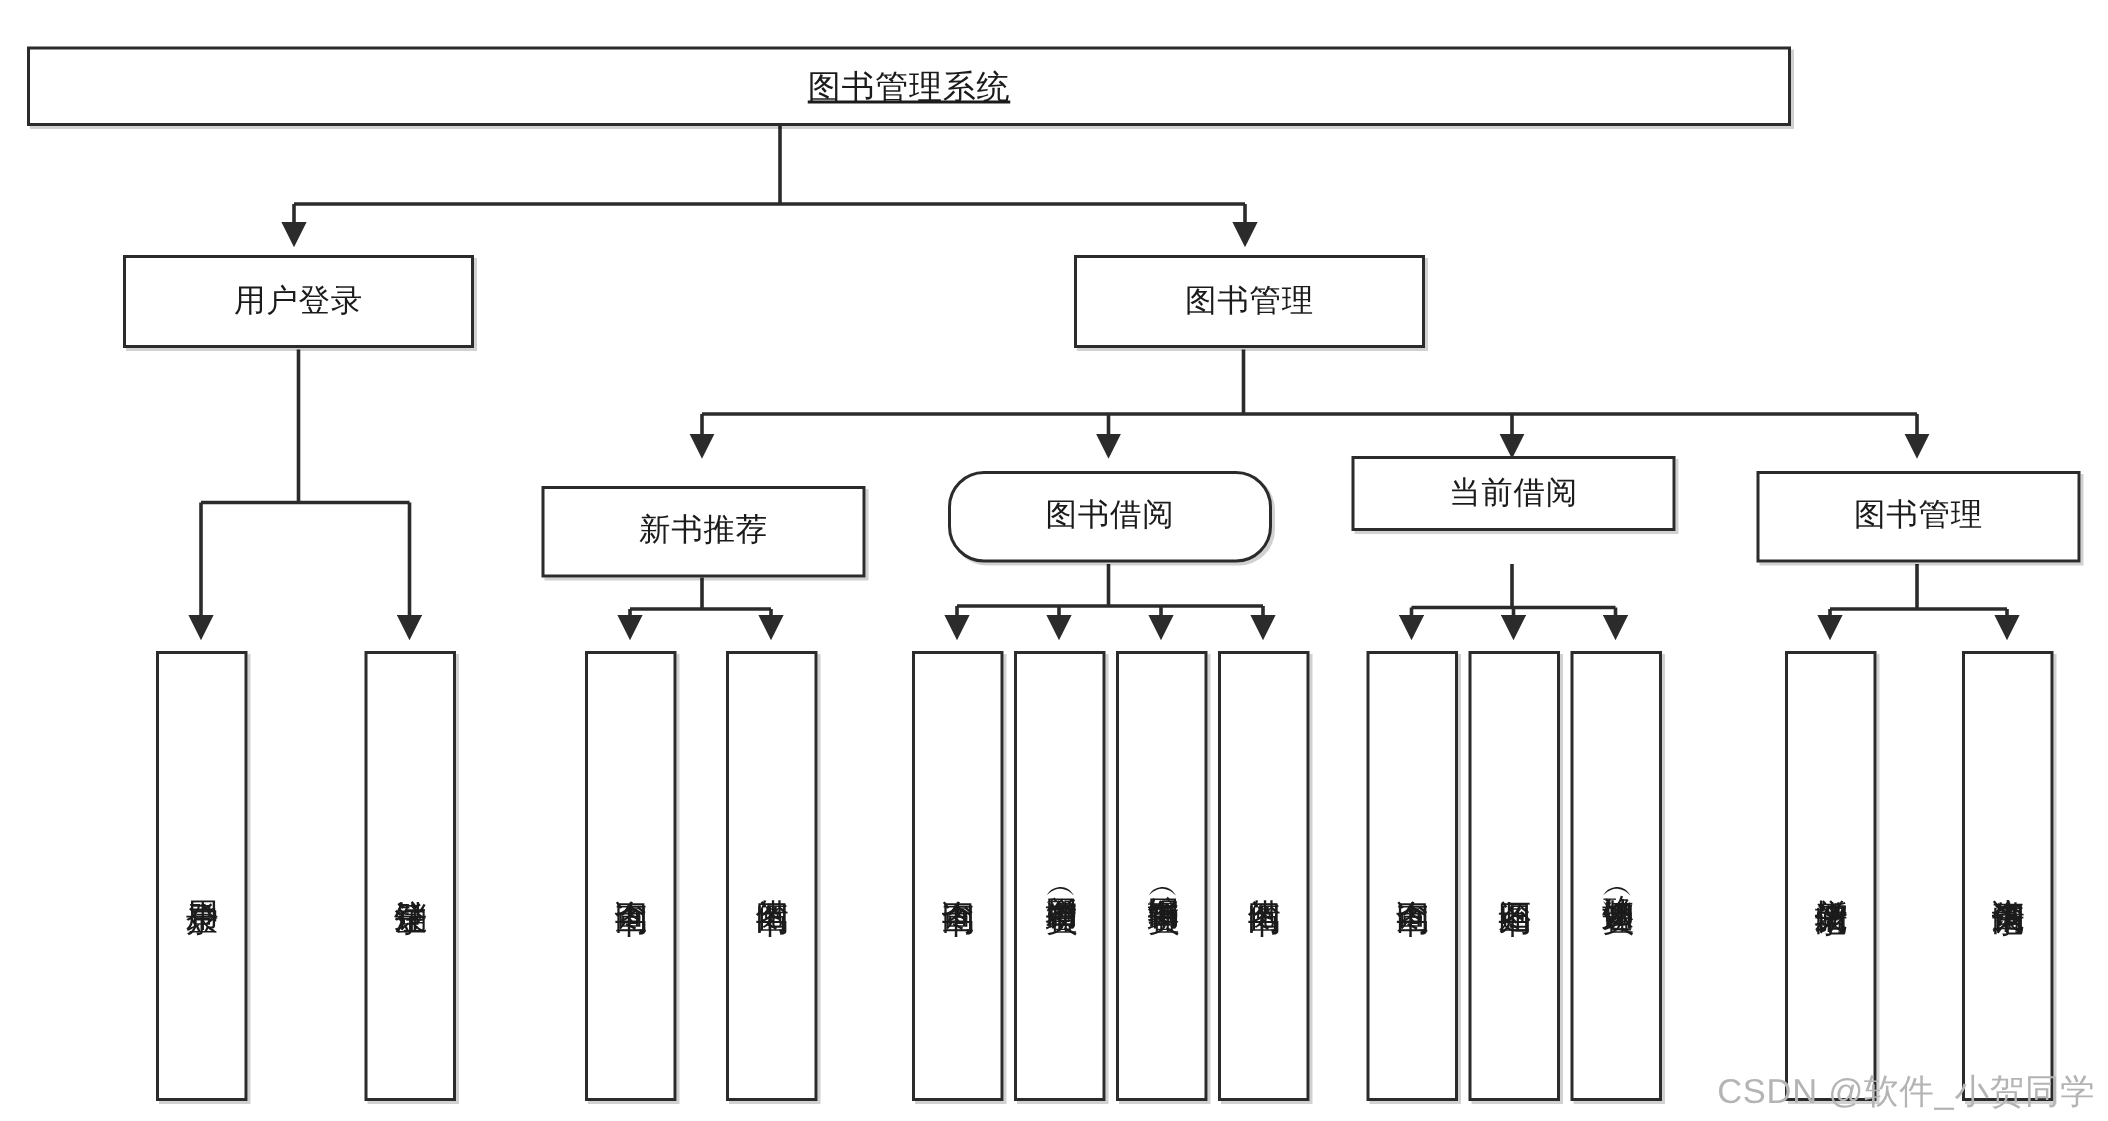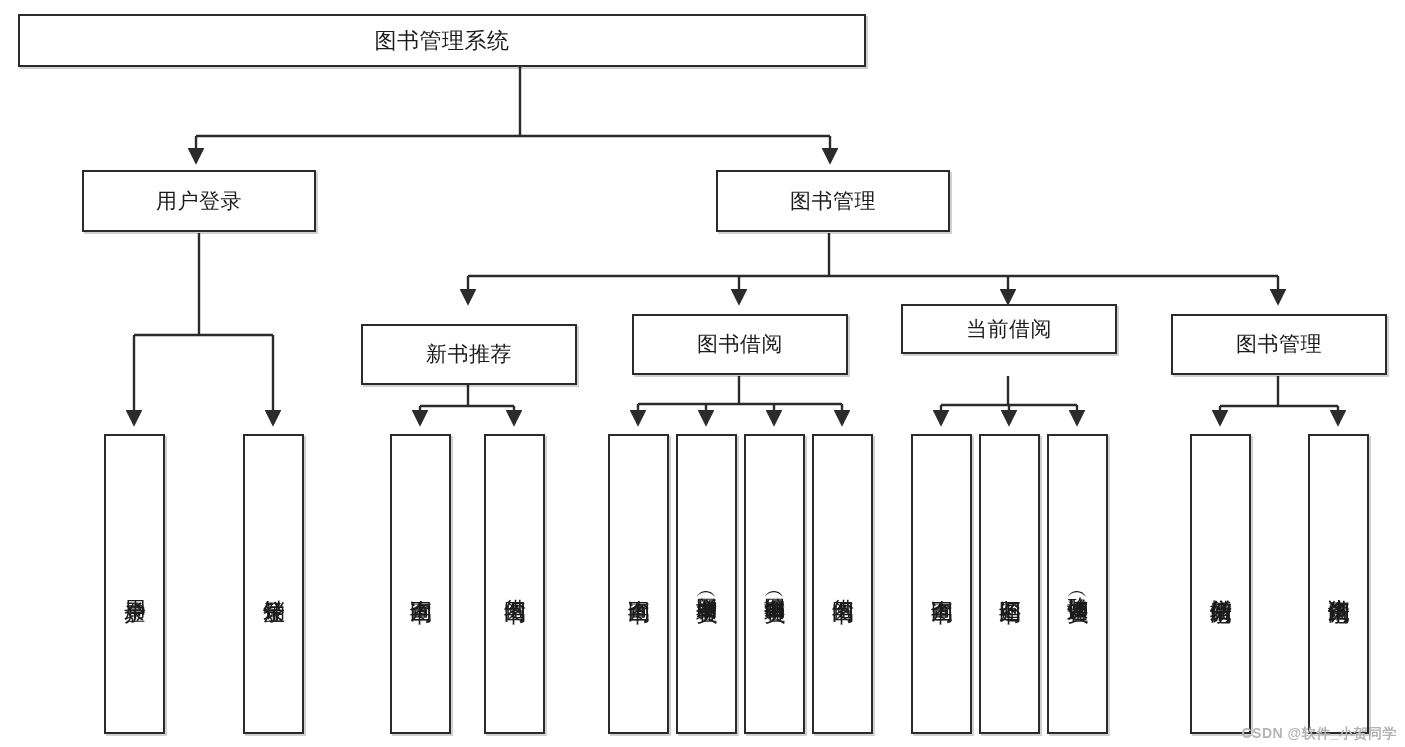--- a/index.html
+++ b/index.html
@@ -62,26 +62,25 @@
     white-space: nowrap;
   }
   .node.vert.tall .lbl {
     font-size: 21px;
     line-height: 1.16;
   }
   .watermark {
     position: absolute;
     right: 8px;
     bottom: 4px;
-    font-size: 14px;
+    font-size: 23px;
     color: #b4b4b4;
     letter-spacing: 0.5px;
     white-space: nowrap;
     user-select: none;
-    font-weight: bold;
   }
 </style>
 </head>
 <body>
 
 <div id="canvas">
 
   <svg class="wires" viewBox="0 0 1405 747">
     <defs>
       <marker id="arrow" viewBox="0 0 12 12" refX="10" refY="6" markerWidth="7" markerHeight="7" orient="auto-start-reverse">
@@ -125,35 +124,35 @@
       <path d="M 1009 405 L 1009 424" marker-end="url(#arrow)"></path>
       <path d="M 1077 405 L 1077 424" marker-end="url(#arrow)"></path>
 
       <path d="M 1278 376 L 1278 406"></path>
       <path d="M 1220 406 L 1338 406"></path>
       <path d="M 1220 406 L 1220 424" marker-end="url(#arrow)"></path>
       <path d="M 1338 406 L 1338 424" marker-end="url(#arrow)"></path>
     </g>
   </svg>
 
-  <div class="node horiz root" style="left:18px; top:14px; width:848px; height:53px;">
+  <div class="node horiz root" style="left:18px; top:31px; width:1176px; height:53px;text-decoration:underline;">
     <span class="lbl">图书管理系统</span>
   </div>
 
   <div class="node horiz" style="left:82px; top:170px; width:234px; height:62px;">
     <span class="lbl">用户登录</span>
   </div>
   <div class="node horiz" style="left:716px; top:170px; width:234px; height:62px;">
     <span class="lbl">图书管理</span>
   </div>
 
   <div class="node horiz" style="left:361px; top:324px; width:216px; height:61px;">
     <span class="lbl">新书推荐</span>
   </div>
-  <div class="node horiz" style="left:632px; top:314px; width:216px; height:61px;">
+  <div class="node horiz" style="left:632px; top:314px; width:216px; height:61px;border-radius:24px;">
     <span class="lbl">图书借阅</span>
   </div>
   <div class="node horiz" style="left:901px; top:304px; width:216px; height:50px;">
     <span class="lbl">当前借阅</span>
   </div>
   <div class="node horiz" style="left:1171px; top:314px; width:216px; height:61px;">
     <span class="lbl">图书管理</span>
   </div>
 
   <div class="node vert" style="left:104px; top:434px; width:61px; height:300px;">

